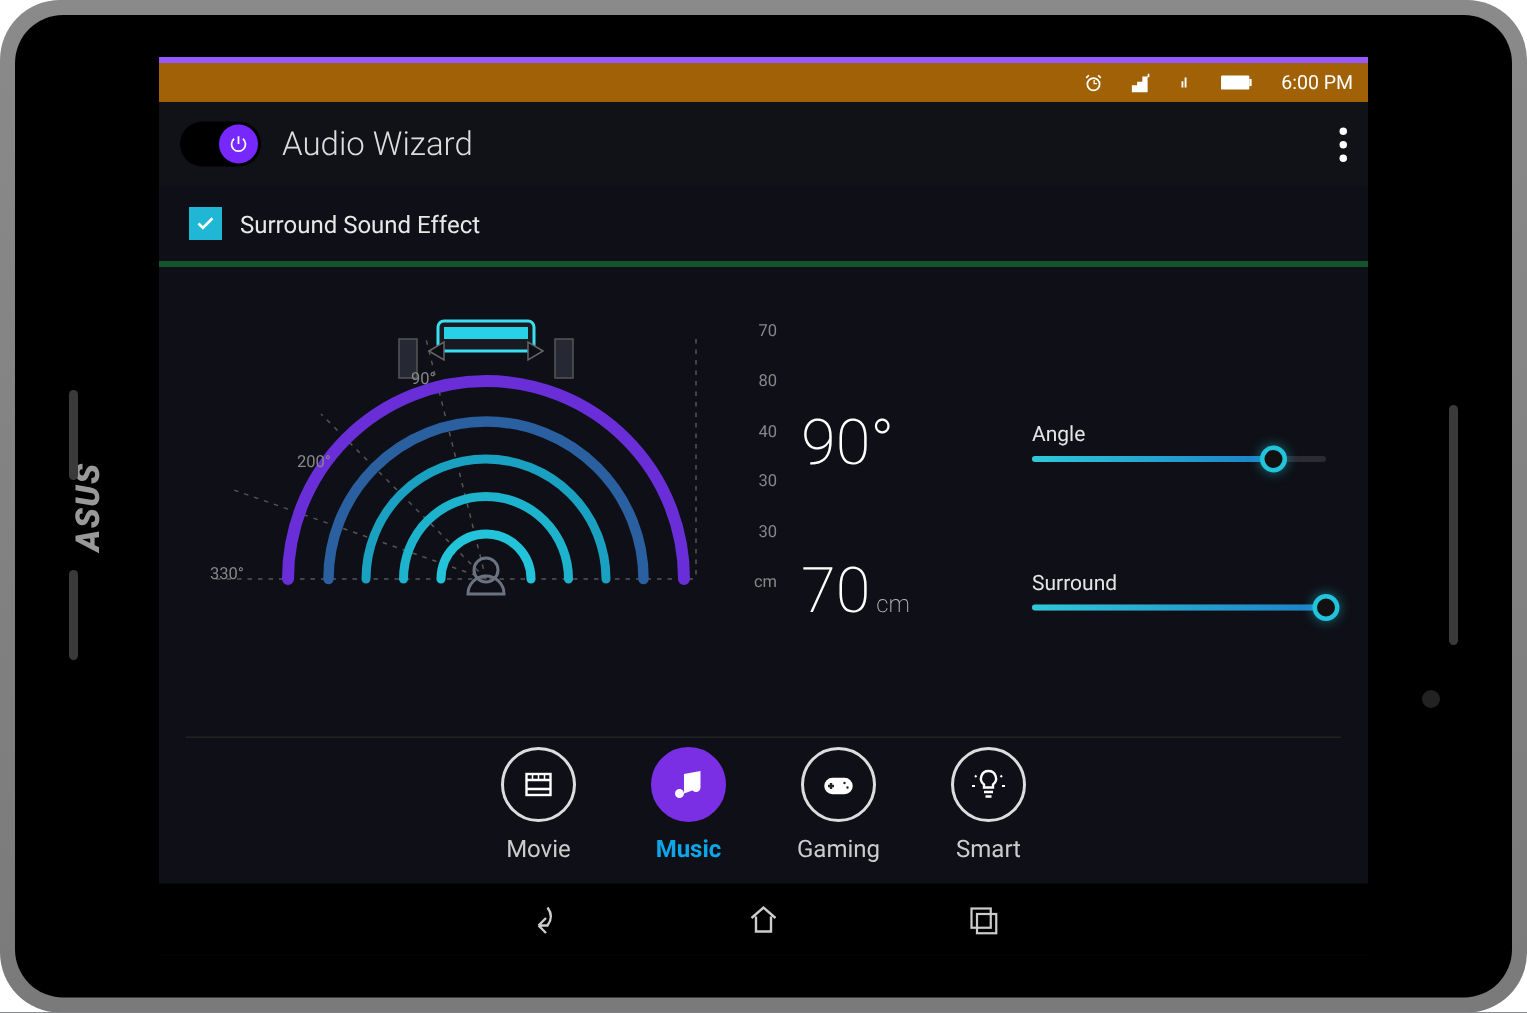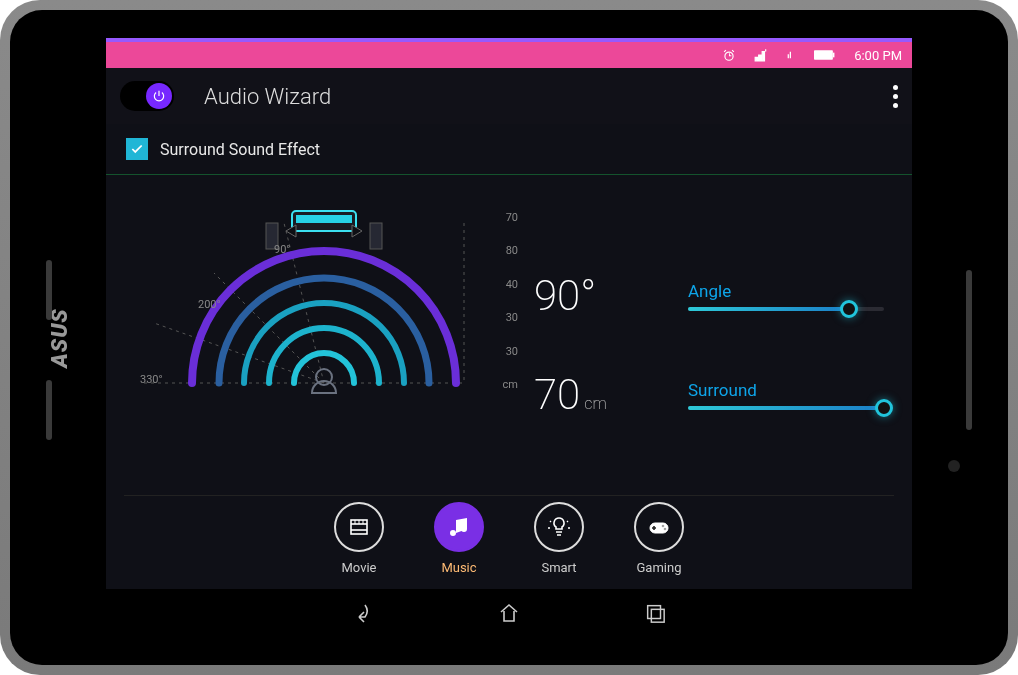--- a/index.html
+++ b/index.html
@@ -42,32 +42,32 @@
     width:100%; height:100%;
     background:#0f1017;
     position:relative;
     display:flex; flex-direction:column;
     overflow:hidden;
   }
 
   
   .statusbar {
     height:26px; width:100%;
-    background:#ec4899;
+    background:#a16207;
     display:flex; justify-content:flex-end; align-items:center;
     gap:18px; padding:0 10px;
     color:#fff; font-size:13px;
   }
   .statusbar svg { fill:#fff; }
 
   
   .titlebar {
     height:56px; background:#111118;
     display:flex; align-items:center;
-    padding:0 14px; gap:30px;
+    padding:0 14px; gap:14px;
     position:relative;
   }
   .power-toggle {
     width:54px; height:30px; border-radius:15px;
     background:#000; display:flex; align-items:center;
     padding:2px; position:relative;
   }
   .power-knob {
     width:26px; height:26px; border-radius:50%;
     background:#7728ff; margin-left:auto;
@@ -77,21 +77,21 @@
   .app-title { color:#ddd; font-size:22px; font-weight:300; }
   .menu-dots { margin-left:auto; display:flex; flex-direction:column; gap:4px; }
   .menu-dots span { width:5px;height:5px;border-radius:50%;background:#fff; }
 
   .thin-purple { height:4px; background:#9759ff; width:100%; }
 
   
   .checkrow {
     display:flex; align-items:center; gap:12px;
     padding:14px 20px; color:#e8e8e8; font-size:16px;
-    border-bottom:1px solid #14532d;
+    border-bottom:4px solid #14532d;
   }
   .checkbox {
     width:22px;height:22px; background:#20b6d6;
     display:flex;align-items:center;justify-content:center;
   }
   .checkbox svg { stroke:#fff; stroke-width:3; fill:none; }
 
   
   .main { flex:1; display:flex; padding:18px 28px 8px 28px; gap:20px; }
   .viz { flex:0 0 380px; position:relative; height:220px; }
@@ -101,43 +101,43 @@
     color:#888; font-size:11px; height:180px;
   }
   .viz-scale span { text-align:right; width:24px; }
   .viz-angle-lb { position:absolute; color:#888; font-size:11px; }
 
   .controls { flex:1; display:flex; flex-direction:column; justify-content:center; gap:50px; padding-top:10px;}
   .ctrl { display:flex; align-items:center; gap:24px; }
   .ctrl-val { color:#fff; font-size:42px; font-weight:200; min-width:130px; }
   .ctrl-val small { font-size:16px; color:#bbb; margin-left:4px;}
   .slider-wrap { flex:1; }
-  .slider-label { color:#0ea5e9; font-size:17px; margin-bottom:6px; }
+  .slider-label { color:#e5e5e5; font-size:14px; margin-bottom:6px; }
   .slider {
     width:100%; height:4px; background:#2b2b33; position:relative; border-radius:2px;
   }
   .slider-fill { position:absolute; left:0; top:0; height:100%; background:linear-gradient(90deg,#2ec9d8,#1b7fc8); border-radius:2px; }
   .slider-thumb { position:absolute; top:50%; transform:translate(-50%,-50%);
     width:18px;height:18px;border-radius:50%; background:#111;
     border:3px solid #21c4db; box-shadow:0 0 8px #21c4db88;
   }
 
   
   .modes { display:flex; gap:30px; justify-content:center; padding:6px 0 14px 0;
     border-top:1px solid #222; margin:0 18px; }
   .mode { display:flex; flex-direction:column; align-items:center; gap:8px; width:70px;}
   .mode-circle {
     width:50px;height:50px;border-radius:50%;
     border:2px solid #ddd;
     display:flex;align-items:center;justify-content:center;
   }
   .mode-circle svg { stroke:#fff; fill:#fff; width:24px;height:24px;}
   .mode.active .mode-circle { background:#7a2fe5; border-color:#7a2fe5; }
-  .mode-label { color:#ccc; font-size:13px; }
-  .mode.active .mode-label { color:#fdba74; }
+  .mode-label { color:#ccc; font-size:16px; }
+  .mode.active .mode-label { color:#0ea5e9;font-weight:bold; }
 
   
   .navbar { height:48px; background:#000; display:flex; align-items:center; justify-content:center; gap:120px;}
   .navbar .nb { width:26px;height:26px; display:flex;align-items:center;justify-content:center;}
   .navbar svg { stroke:#ccc; fill:none; stroke-width:1.6; }
 </style>
 </head>
 <body>
 
 <div class="tablet">
@@ -283,36 +283,36 @@
             <div class="mode-circle">
               <svg viewBox="0 0 24 24">
                 <path d="M9 18a3 3 0 1 1-3-3 3 3 0 0 1 3 3V5l11-2v11a3 3 0 1 1-3-3 3 3 0 0 1 3 3" fill="#fff" stroke="none"></path>
               </svg>
             </div>
             <div class="mode-label">Music</div>
           </div>
           <div class="mode">
             <div class="mode-circle">
               <svg viewBox="0 0 24 24">
-                <path d="M12 3a5 5 0 0 1 3 9v2H9v-2a5 5 0 0 1 3-9zM9 17h6M10 20h4" fill="none" stroke="#fff" stroke-width="1.6"></path>
-                <path d="M12 1v-0M4 7l-1-1M20 7l1-1M3 13H1M23 13h-2" stroke="#fff" stroke-width="1.4"></path>
-              </svg>
-            </div>
-            <div class="mode-label">Smart</div>
-          </div>
-          <div class="mode">
-            <div class="mode-circle">
-              <svg viewBox="0 0 24 24">
                 <rect x="3" y="8" width="18" height="10" rx="5" fill="#fff"></rect>
                 <circle cx="16" cy="11" r="1.3" fill="#222"></circle>
                 <circle cx="18" cy="14" r="1.3" fill="#222"></circle>
                 <path d="M7 11v4M5 13h4" stroke="#222" stroke-width="1.6"></path>
               </svg>
             </div>
             <div class="mode-label">Gaming</div>
+          </div>
+          <div class="mode">
+            <div class="mode-circle">
+              <svg viewBox="0 0 24 24">
+                <path d="M12 3a5 5 0 0 1 3 9v2H9v-2a5 5 0 0 1 3-9zM9 17h6M10 20h4" fill="none" stroke="#fff" stroke-width="1.6"></path>
+                <path d="M12 1v-0M4 7l-1-1M20 7l1-1M3 13H1M23 13h-2" stroke="#fff" stroke-width="1.4"></path>
+              </svg>
+            </div>
+            <div class="mode-label">Smart</div>
           </div>
         </div>
 
       <div class="navbar">
         <div class="nb">
           <svg viewBox="0 0 24 24" width="24" height="24">
               <path d="M14 4c3 4 3 8 0 12H8m0 0l5 5m-5-5l5-5"></path>
             </svg>
         </div>
         <div class="nb">

